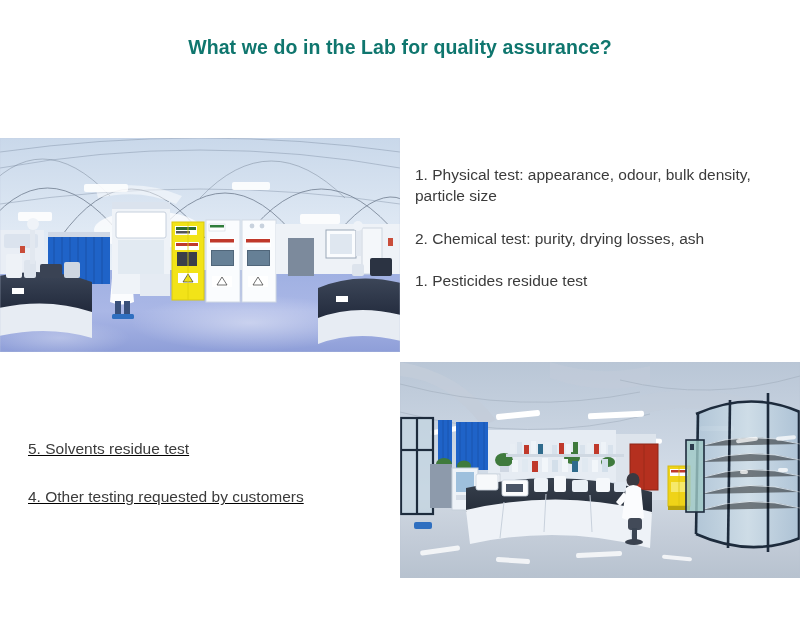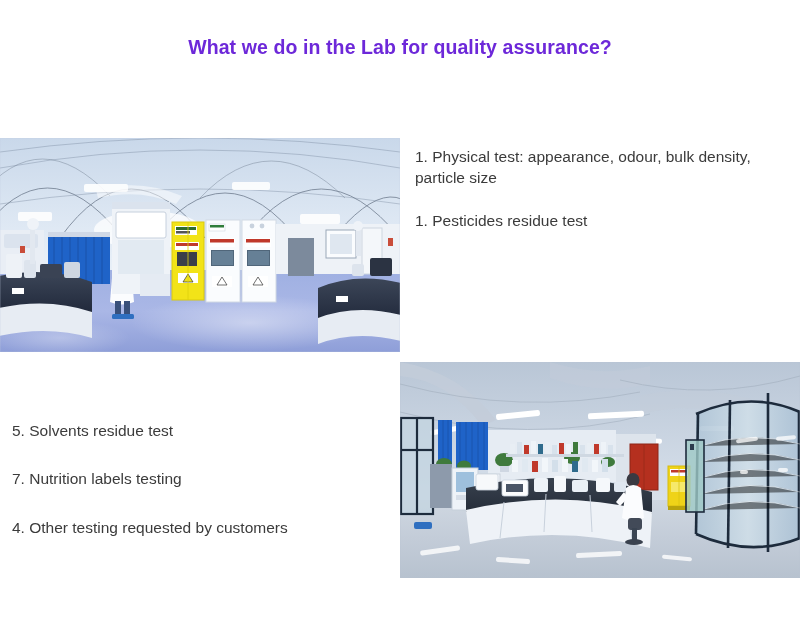--- a/index.html
+++ b/index.html
@@ -12,38 +12,38 @@
   }
   .page { position:relative; width:800px; height:636px; background:#fff; }
 
   
   .title {
     position:absolute;
     left:0; top:36px; width:800px;
     text-align:center;
     font-size:19.5px;
     font-weight:bold;
-    color:#6d28d9;
+    color:#0f766e;
     letter-spacing:0.1px;
     white-space:nowrap;
   }
 
   
-  .text-block { position:absolute; }
+  .text-block { position:absolute;margin-top:18px; }
   .text-block .li {
     font-size:15.5px;
     color:#3b3b3b;
     line-height:1.38;
     font-weight:400;
   }
   #right-list { left:415px; top:146px; width:385px; }
   #right-list .li { margin-bottom:21px; }
   #right-list .li:last-child { margin-bottom:0; }
 
-  #left-list { left:12px; top:420px; width:360px; }
+  #left-list { left:28px; top:420px; width:360px;text-decoration:underline; }
   #left-list .li { margin-bottom:27px; }
   #left-list .li:last-child { margin-bottom:0; }
 
   
   .pano { position:absolute; overflow:hidden; }
   #pano-lab-1 { left:0px;   top:138px; width:400px; height:214px; }
   #pano-lab-2 { left:400px; top:362px; width:400px; height:216px; }
   .pano svg { display:block; width:100%; height:100%; }
 </style>
 </head>
@@ -207,26 +207,26 @@
         <circle cx="358" cy="88" r="5" fill="#eff3f8"></circle>
         <rect x="388" y="100" width="5" height="8" fill="#c94d3a"></rect>
       </g>
 
       <rect x="0" y="0" width="400" height="214" fill="none" stroke="#c3cfe0" stroke-width="1" opacity="0.4"></rect>
     </svg>
   </div>
 
   <div class="text-block" id="right-list">
     <div class="li">1. Physical test: appearance, odour, bulk density, particle size</div>
+    <div class="li">2. Chemical test: purity, drying losses, ash</div>
     <div class="li">1. Pesticides residue test</div>
   </div>
 
   <div class="text-block" id="left-list">
     <div class="li">5. Solvents residue test</div>
-    <div class="li">7. Nutrition labels testing</div>
     <div class="li">4. Other testing requested by customers</div>
   </div>
 
   <div class="pano" id="pano-lab-2">
     <svg viewBox="0 0 400 216" preserveAspectRatio="none">
       <defs>
         <linearGradient id="g2ceil" x1="0" y1="0" x2="0" y2="1">
           <stop offset="0" stop-color="#b9c6d6"></stop>
           <stop offset="0.6" stop-color="#d6dfea"></stop>
           <stop offset="1" stop-color="#e4ebf2"></stop>

